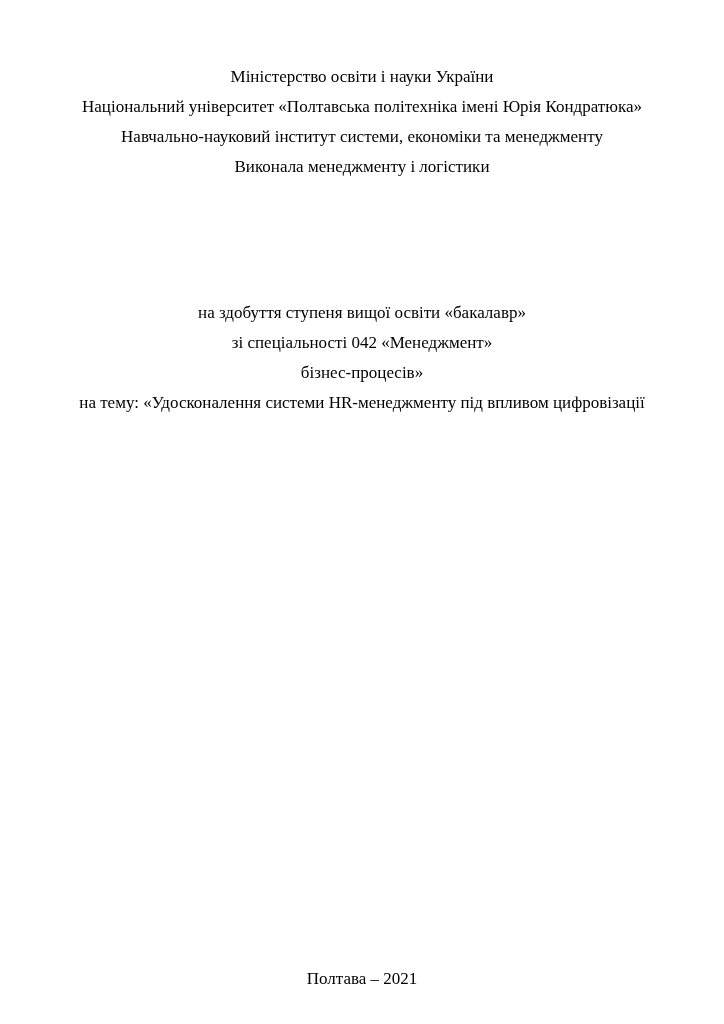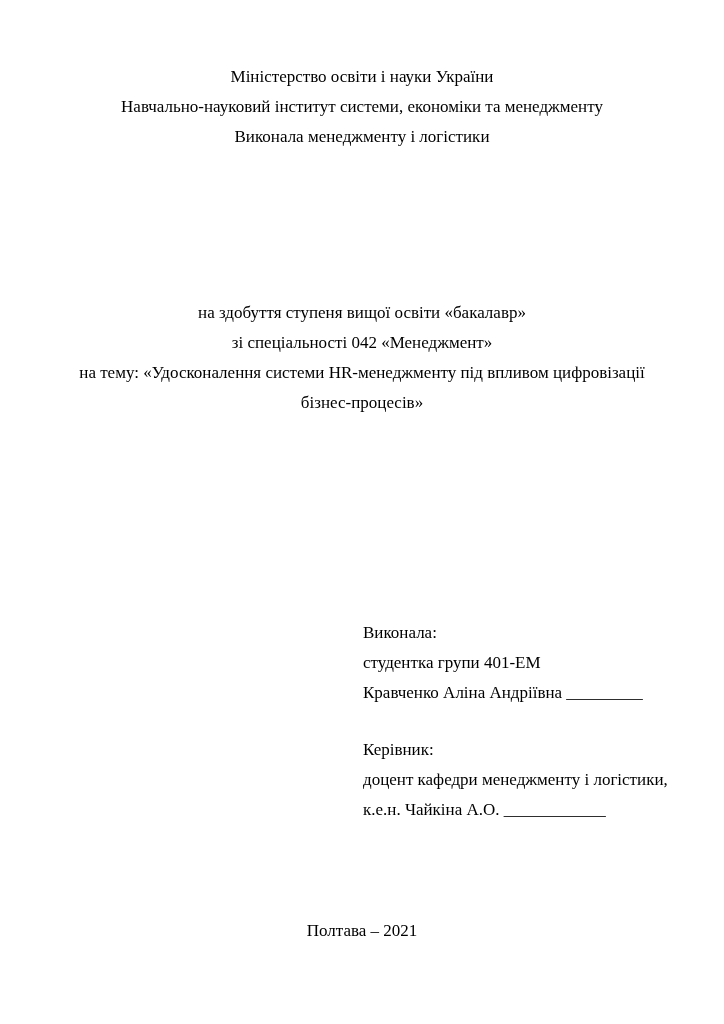--- a/index.html
+++ b/index.html
@@ -46,54 +46,42 @@
     position: absolute;
     top: 618px;
     left: 363px;
     text-align: left;
   }
   .credits-spacer {
     height: 27px;
   }
   .footer-block {
     position: absolute;
-    top: 916px;
+    top: 964px;
     left: 0;
     right: 0;
   }
 </style>
 </head>
 <body>
 
 <div class="page">
 
   <div class="header-block centered">
     <p class="line">Міністерство освіти і науки України</p>
+    <p class="line">Національний університет «Полтавська політехніка імені Юрія Кондратюка»</p>
     <p class="line">Навчально-науковий інститут системи, економіки та менеджменту</p>
     <p class="line">Виконала менеджменту і логістики</p>
   </div>
 
   <div class="title-block centered">
     <p class="line">на здобуття ступеня вищої освіти «бакалавр»</p>
     <p class="line">зі спеціальності 042 «Менеджмент»</p>
+    <p class="line">бізнес-процесів»</p>
     <p class="line">на тему: «Удосконалення системи HR-менеджменту під впливом цифровізації</p>
-    <p class="line">бізнес-процесів»</p>
   </div>
 
-  <div class="credits-block">
-    <div>
-      <p class="line">Виконала:</p>
-      <p class="line">студентка групи 401-ЕМ</p>
-      <p class="line">Кравченко Аліна Андріївна _________</p>
-    </div>
-    <div class="credits-spacer"></div>
-    <div>
-      <p class="line">Керівник:</p>
-      <p class="line">доцент кафедри менеджменту і логістики,</p>
-      <p class="line">к.е.н. Чайкіна А.О. ____________</p>
-    </div>
-  </div>
 
   <div class="footer-block centered">
     <p class="line">Полтава – 2021</p>
   </div>
 
 </div>
 
 </body></html>

